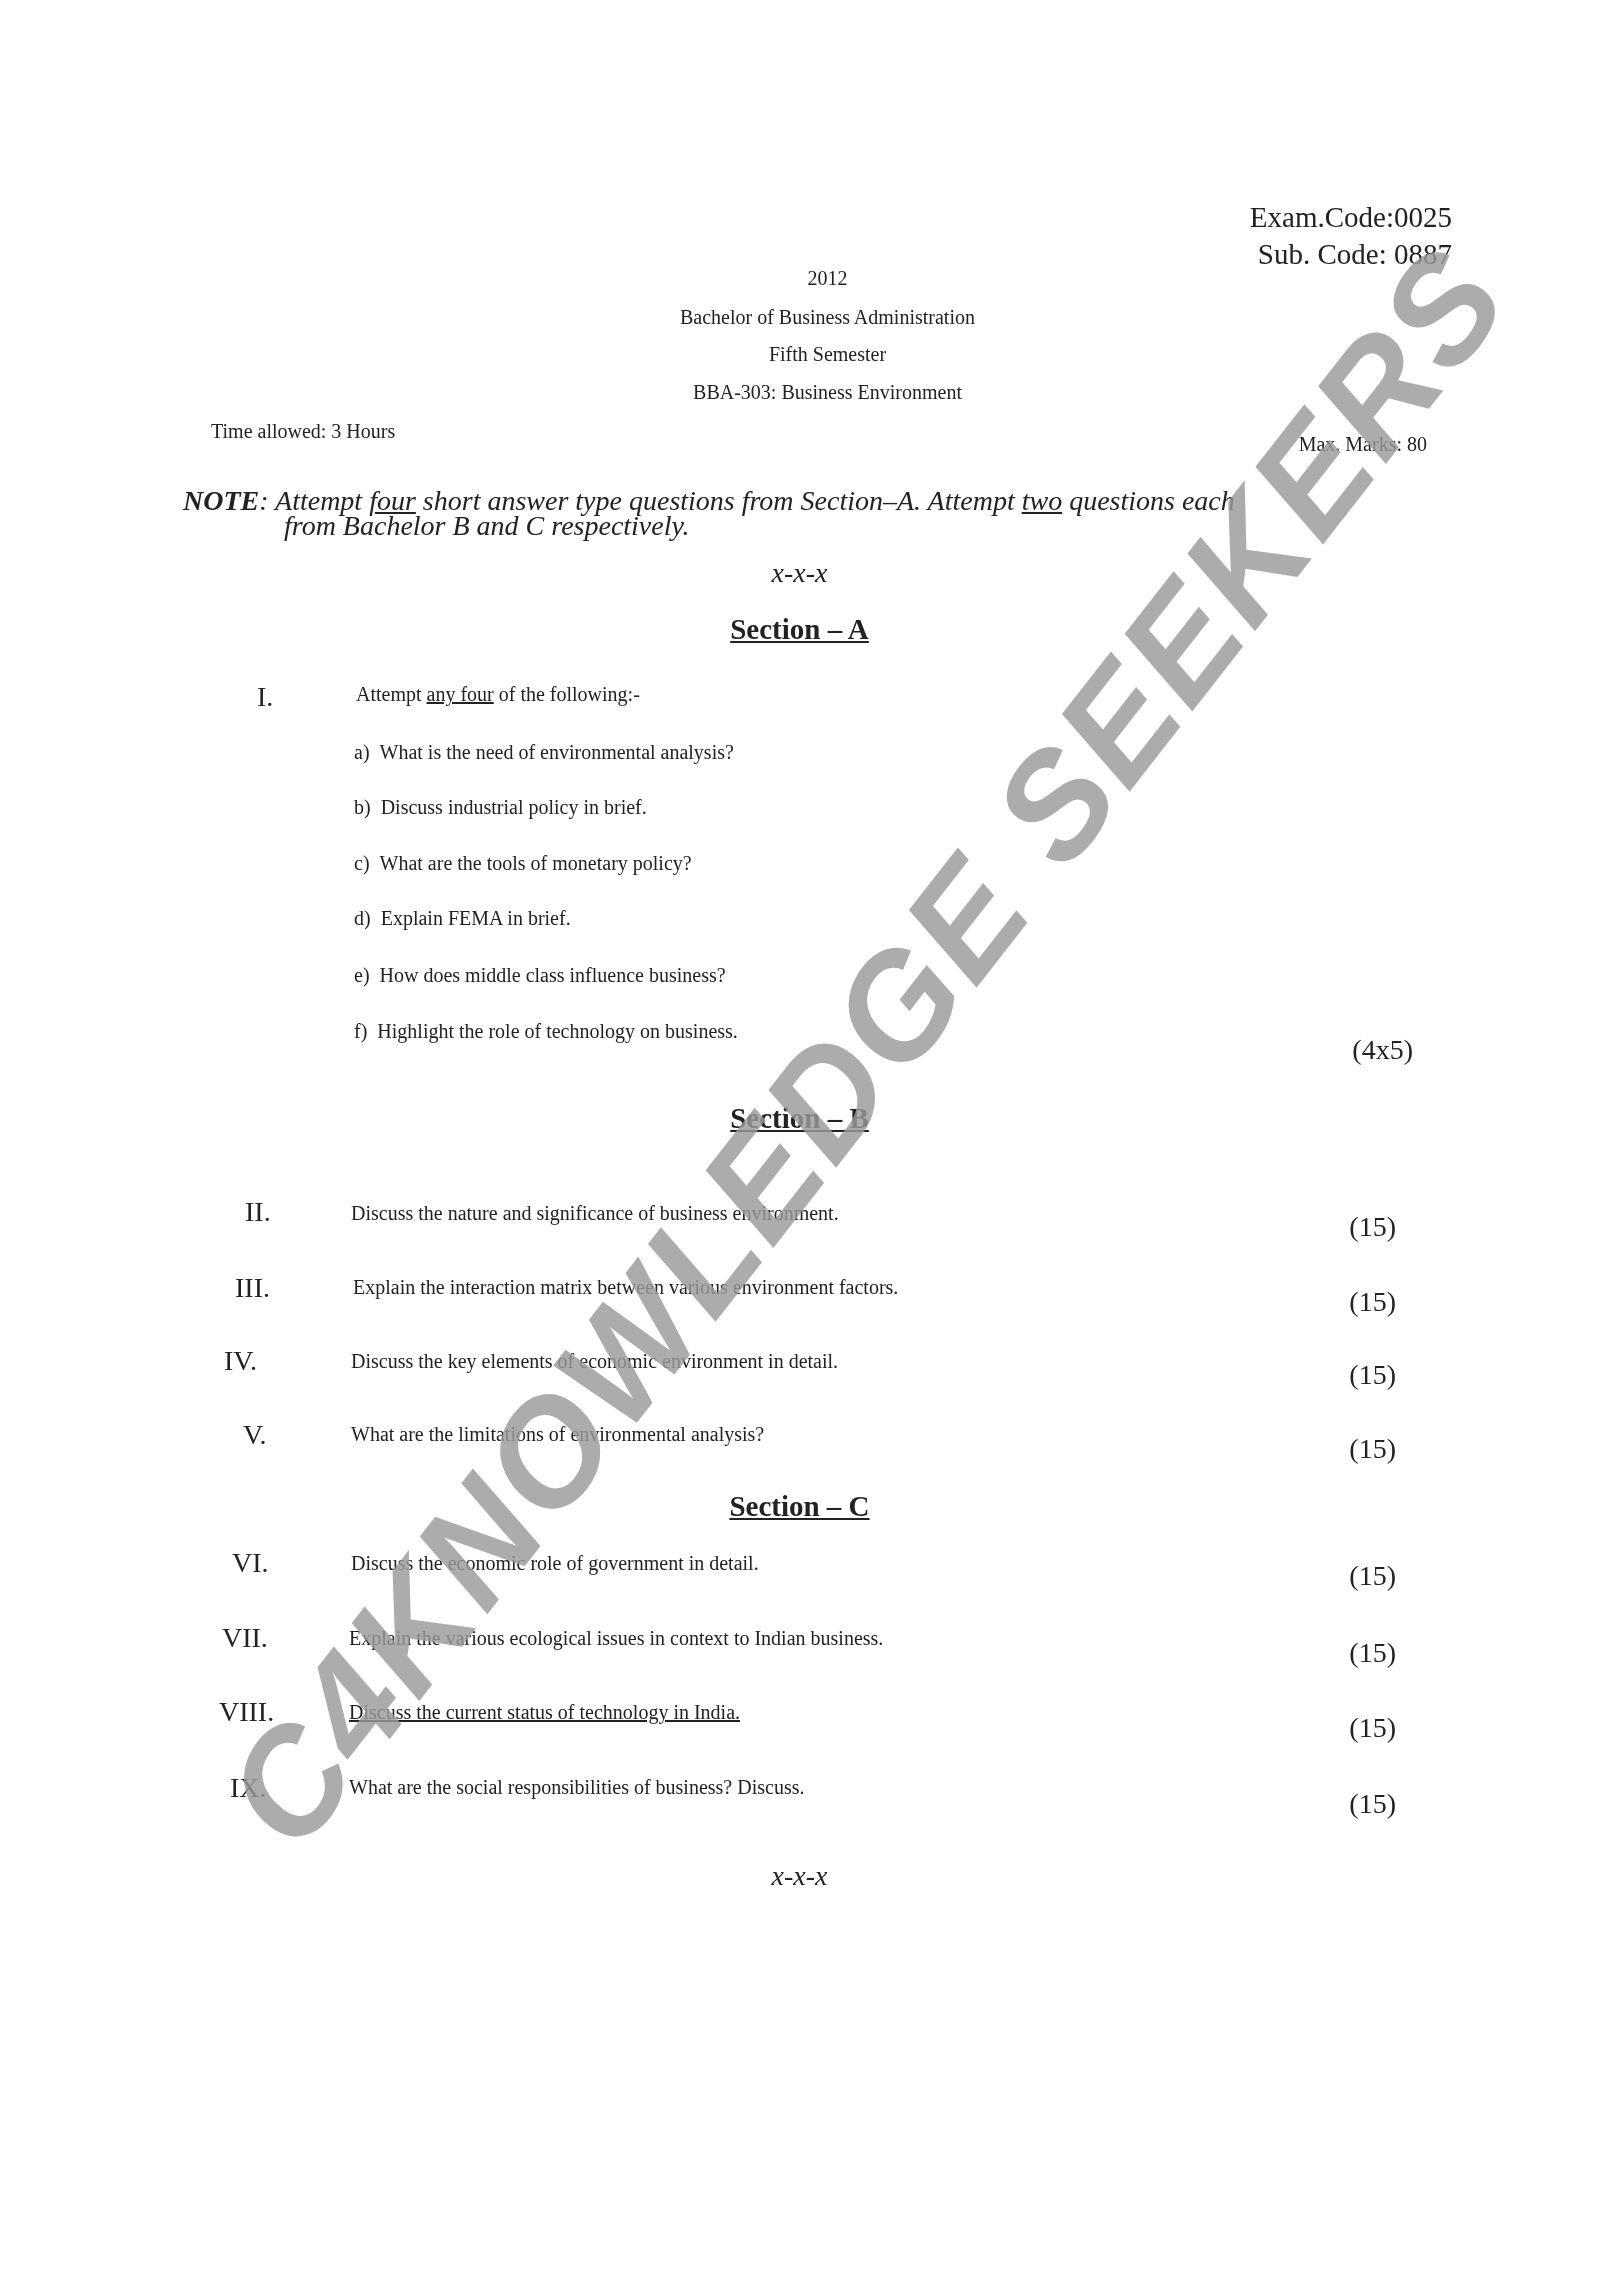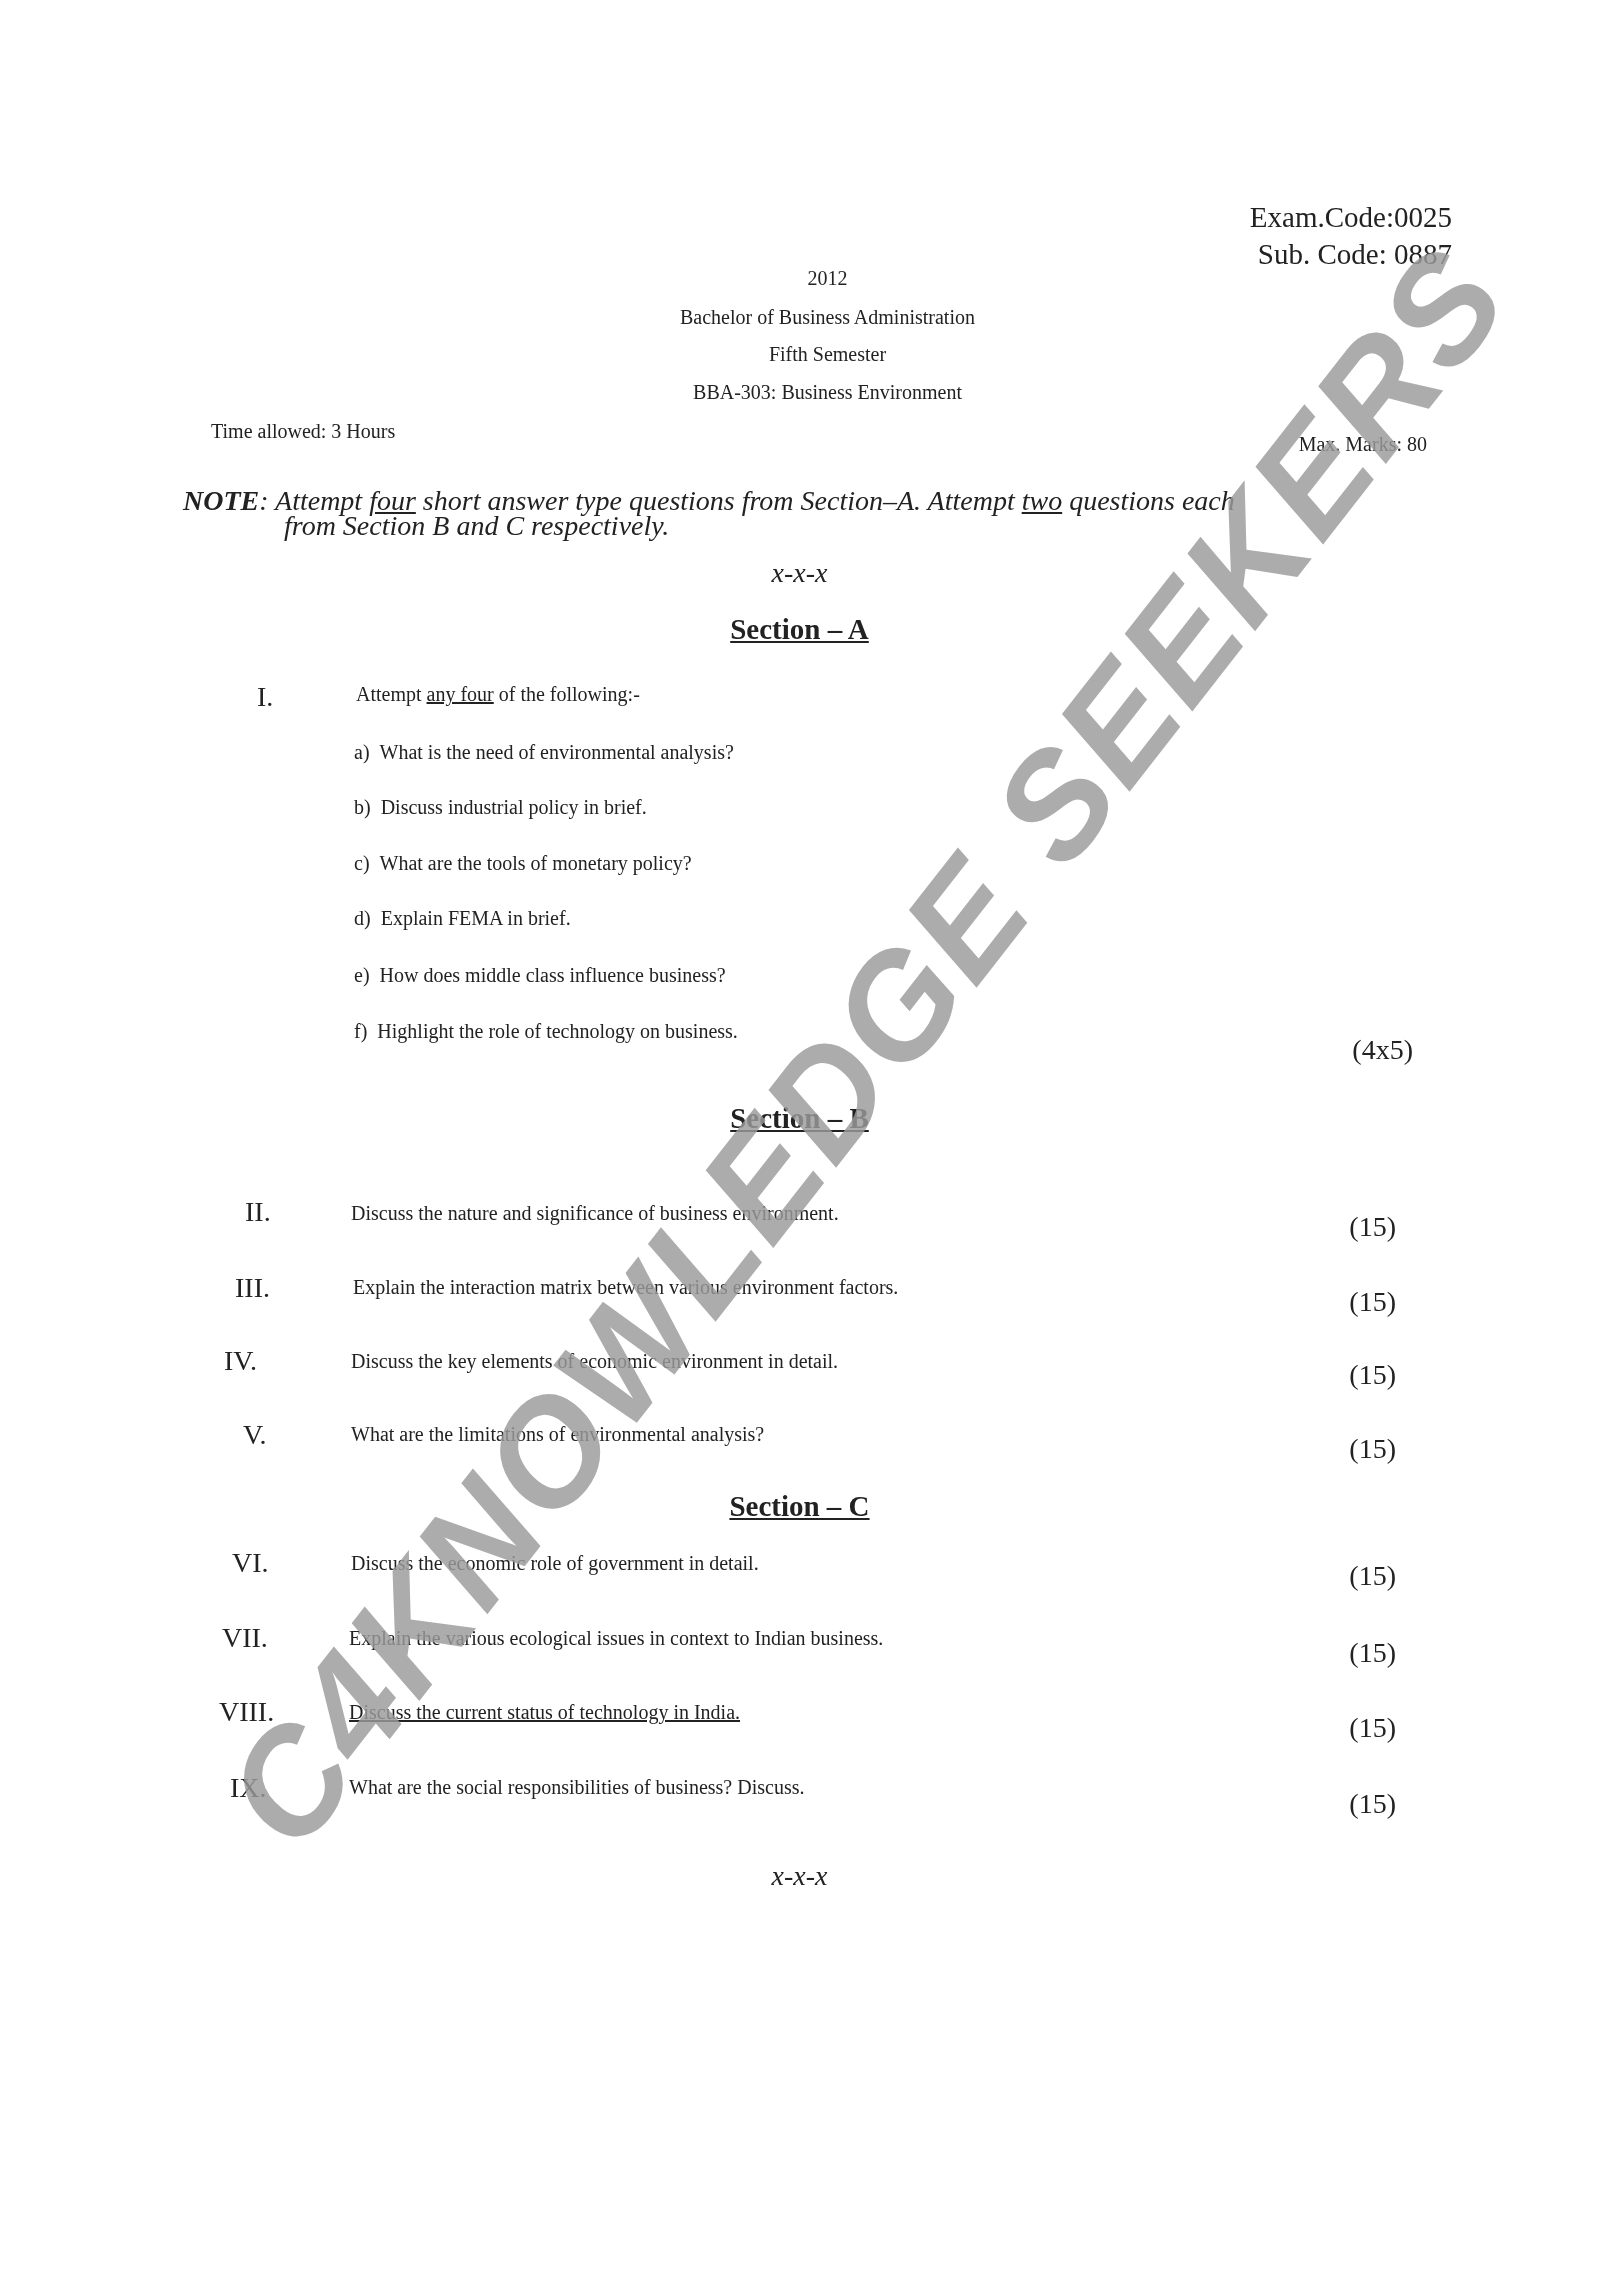--- a/index.html
+++ b/index.html
@@ -38,21 +38,21 @@
 <div class="abs center t29" style="top:306px;">Bachelor of Business Administration</div>
 <div class="abs center t29" style="top:343px;">Fifth Semester</div>
 <div class="abs center t29" style="top:381px;">BBA-303: Business Environment</div>
 
 <div class="abs t29" style="left:183px; top:420px;">Time allowed: 3 Hours</div>
 <div class="abs t29" style="right:172px; top:433px;">Max. Marks: 80</div>
 
 <div class="abs note" style="left:183px; top:473px;margin-top:12px;">
   <b>NOTE</b><span>:</span><span> Attempt </span><span class="u">four</span><span> short answer type questions from Section–A. Attempt </span><span class="u">two</span><span> questions each</span>
 </div>
-<div class="abs note" style="left:284px; top:510px;">from Section B and C respectively.</div>
+<div class="abs note" style="left:284px; top:510px;">from Bachelor B and C respectively.</div>
 
 <div class="abs center note" style="top:557px; left:0;">x-x-x</div>
 
 <div class="abs center section-heading" style="top:613px;">Section – A</div>
 
 <div class="abs num" style="left:257px; top:681px;">I.</div>
 <div class="abs t29" style="left:328px; top:683px;">
   <span>Attempt </span><span class="u">any four</span><span> of the following:-</span>
 </div>
 

